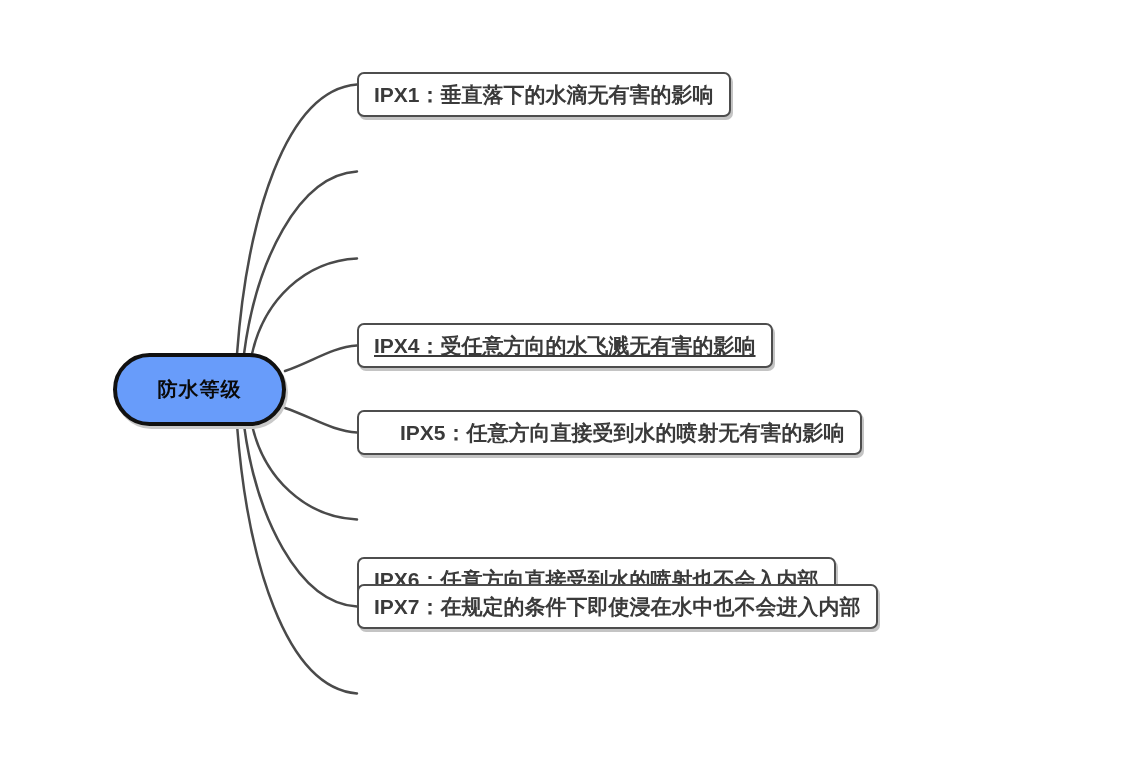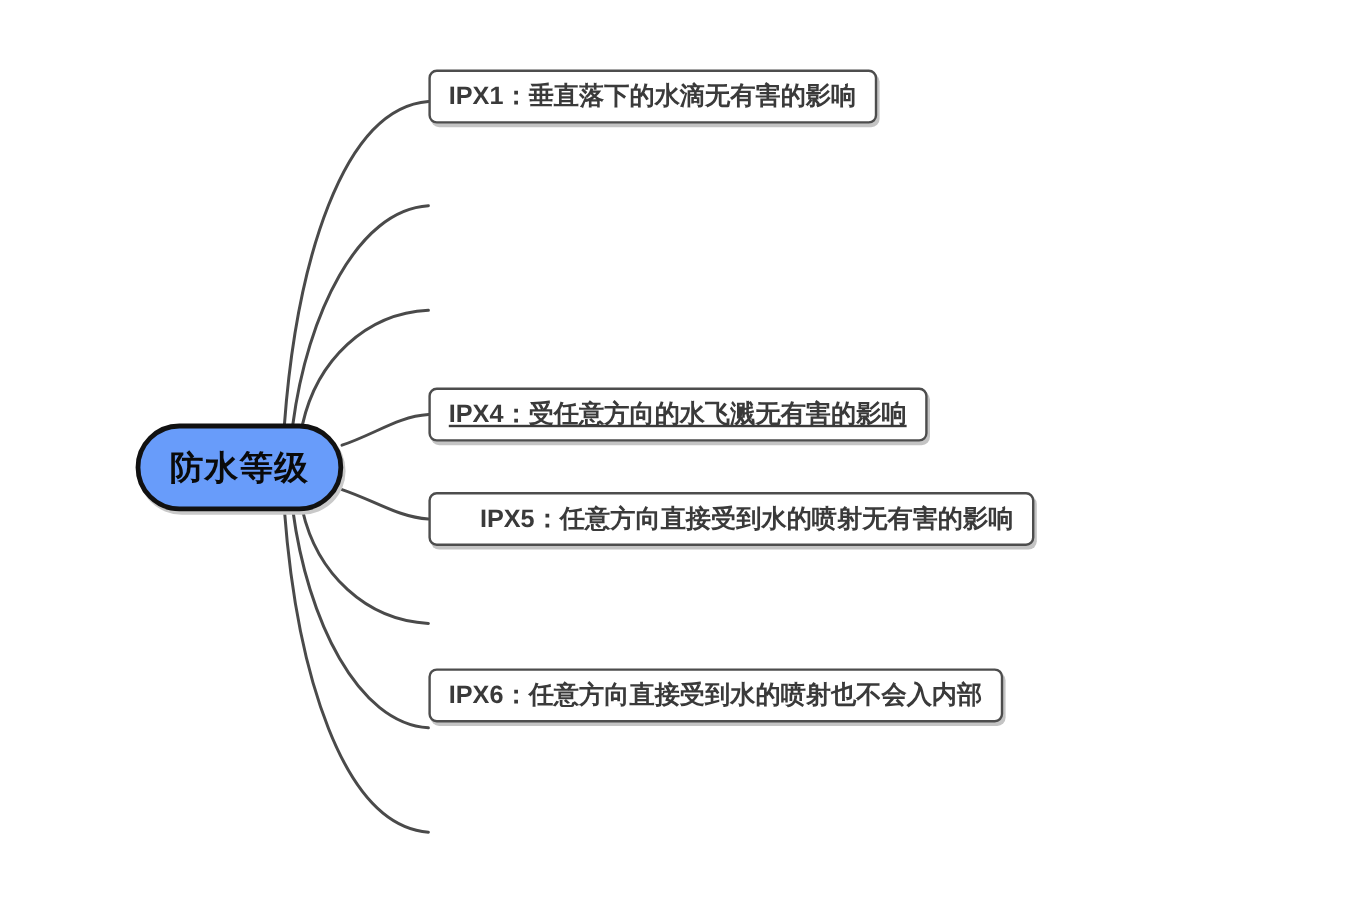--- a/index.html
+++ b/index.html
@@ -37,21 +37,21 @@
     padding: 0 15px;
     background: #ffffff;
     border: 2px solid #4d4d4d;
     border-radius: 7px;
     box-shadow: 2px 3px 0 #c4c4c4;
     font-size: 21px;
     font-weight: bold;
     color: #3a3a3a;
     white-space: nowrap;
   }
-  .mm-node.n0 { top: 58px; }
+  .mm-node.n0 { top: 72px; }
   .mm-node.n1 { top: 149px; }
   .mm-node.n2 { top: 236px; }
   .mm-node.n3 { top: 323px; text-decoration: underline; }
   .mm-node.n4 { top: 410px; padding-left: 41px; }
   .mm-node.n5 { top: 521px; margin-top: 36px; }
   .mm-node.n6 { top: 584px; }
   .mm-node.n7 { top: 671px; }
   .mm-root {
     position: absolute;
     left: 113px;
@@ -60,21 +60,21 @@
     box-sizing: border-box;
     width: 173px;
     height: 73px;
     background: #689CFA;
     border: 4px solid #111111;
     border-radius: 37px;
     box-shadow: 2px 3px 0 #c9c9c9;
     display: flex;
     align-items: center;
     justify-content: center;
-    font-size: 28px;
+    font-size: 20px;
     font-weight: bold;
     color: #0a0a0a;
     letter-spacing: 1px;
   }
 </style>
 </head>
 <body>
 
 <div id="canvas">
 
@@ -88,14 +88,15 @@
     <path d="M 244 425 C 256 516, 298 603, 357 606.5"></path>
     <path d="M 237 425 C 247 558, 285 688, 357 693.5"></path>
   </svg>
 
   <div class="mm-root">防水等级</div>
 
   <div class="mm-node n0">IPX1：垂直落下的水滴无有害的影响</div>
   <div class="mm-node n3">IPX4：受任意方向的水飞溅无有害的影响</div>
   <div class="mm-node n4">IPX5：任意方向直接受到水的喷射无有害的影响</div>
   <div class="mm-node n5">IPX6：任意方向直接受到水的喷射也不会入内部</div>
+  <div class="mm-node n6">IPX7：在规定的条件下即使浸在水中也不会进入内部</div>
 
 </div>
 
 </body></html>

